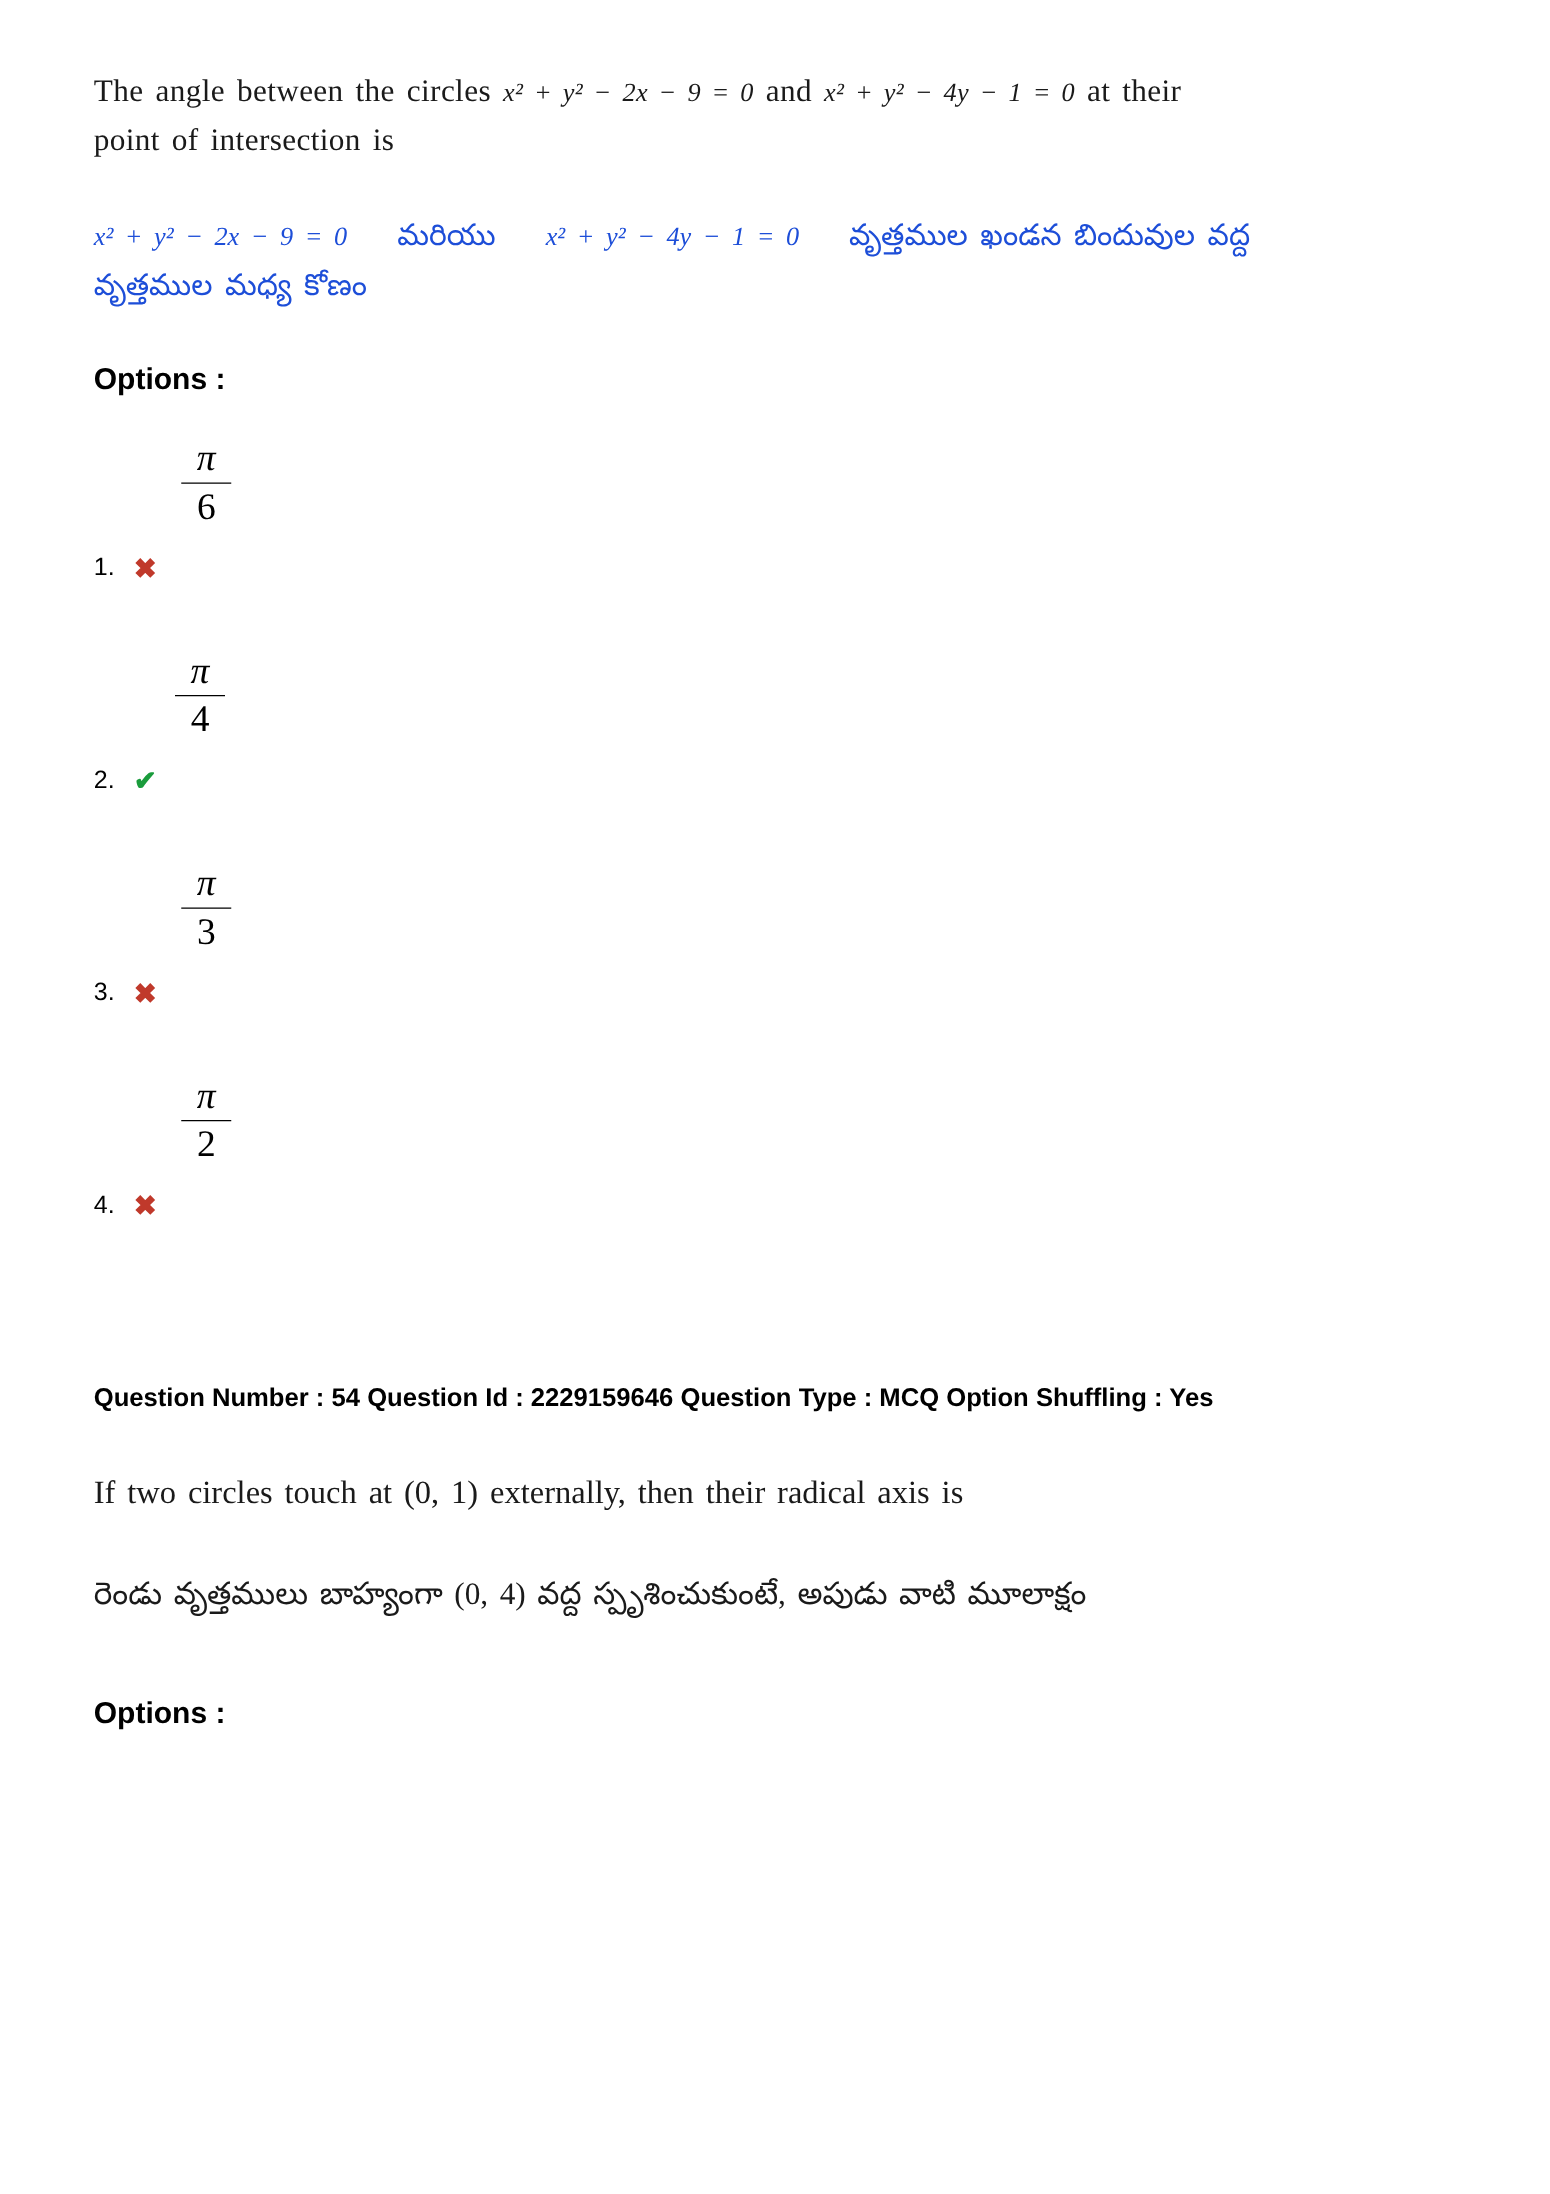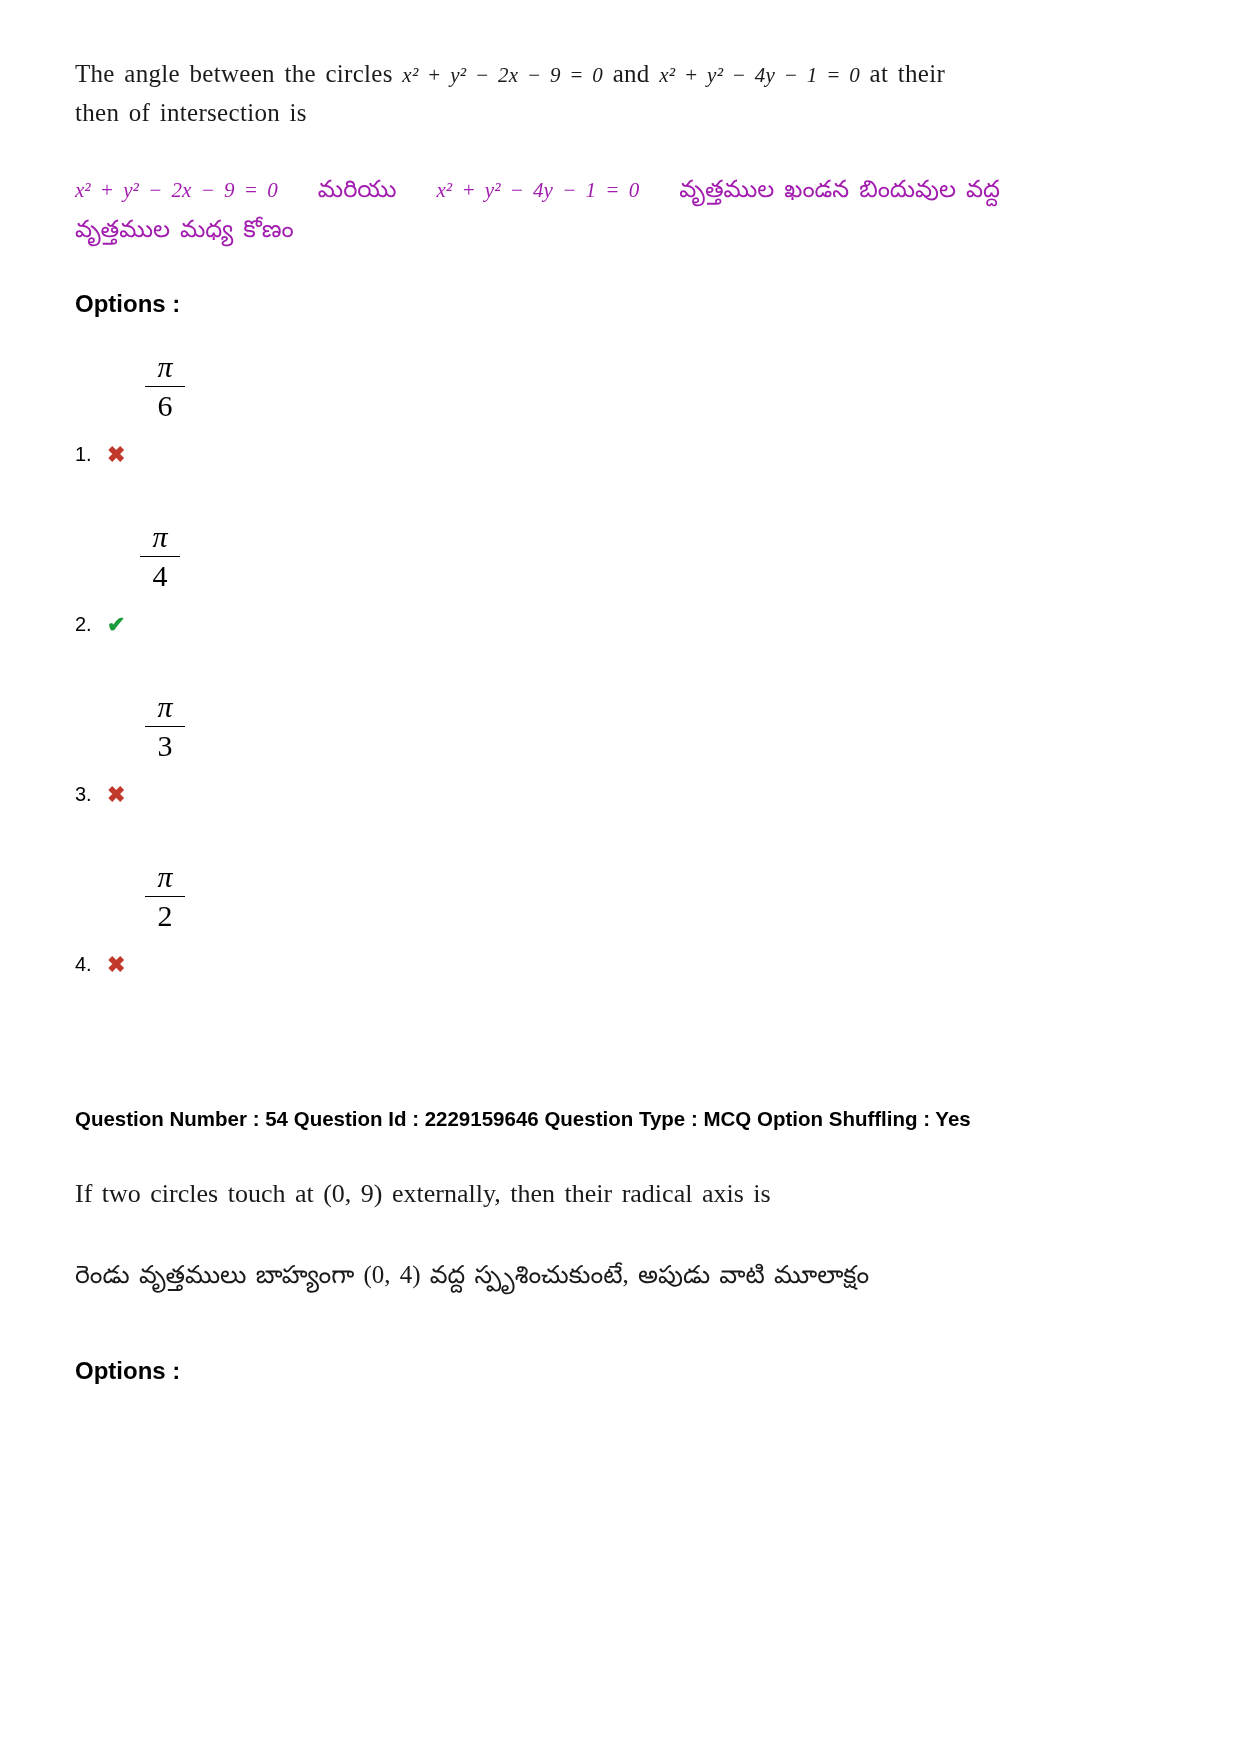--- a/index.html
+++ b/index.html
@@ -36,21 +36,21 @@
     font-size: 25px;
     line-height: 1.55;
     color: #1a1a1a;
     letter-spacing: 0.3px;
     word-spacing: 3px;
   }
   .qtext-te {
     font-family: "Liberation Serif", serif;
     font-size: 24px;
     line-height: 1.7;
-    color: #a21caf;
+    color: #1d4ed8;
     word-spacing: 4px;
   }
   .math {
     font-family: "Liberation Serif", serif;
     font-style: italic;
     font-size: 21px;
   }
 
   .options-label {
     font-weight: bold;
@@ -131,21 +131,21 @@
 <div class="page">
   <div class="content">
 
     <div class="qtext-en" style="margin-bottom:18px;">
       <span>The angle between the circles</span>
       <span class="math">x² + y² − 2x − 9 = 0</span>
       <span>and</span>
       <span class="math">x² + y² − 4y − 1 = 0</span>
       <span>at their</span>
       <br>
-      <span>then of intersection is</span>
+      <span>point of intersection is</span>
     </div>
 
     <div class="qtext-te" style="margin-top:36px;">
       <span class="math">x² + y² − 2x − 9 = 0</span>
       &nbsp;&nbsp;
       <span>మరియు</span>
       &nbsp;&nbsp;
       <span class="math">x² + y² − 4y − 1 = 0</span>
       &nbsp;&nbsp;
       <span>వృత్తముల ఖండన బిందువుల వద్ద</span>
@@ -196,19 +196,19 @@
           <span class="den">2</span>
         </span>
       </div>
 
     </div>
 
     <div class="meta" style="margin-top:78px;">
       <div>Question Number : 54 Question Id : 2229159646 Question Type : MCQ Option Shuffling : Yes</div>
     </div>
 
-    <div class="q2-en" style="margin-top:40px;">If two circles touch at (0, 9) externally, then their radical axis is</div>
+    <div class="q2-en" style="margin-top:40px;">If two circles touch at (0, 1) externally, then their radical axis is</div>
     <div class="q2-te" style="margin-top:52px;">రెండు వృత్తములు బాహ్యంగా (0, 4) వద్ద స్పృశించుకుంటే, అపుడు వాటి మూలాక్షం</div>
 
     <div class="options-label" style="margin-top:62px;">Options :</div>
 
   </div>
 </div>
 
 </body></html>

